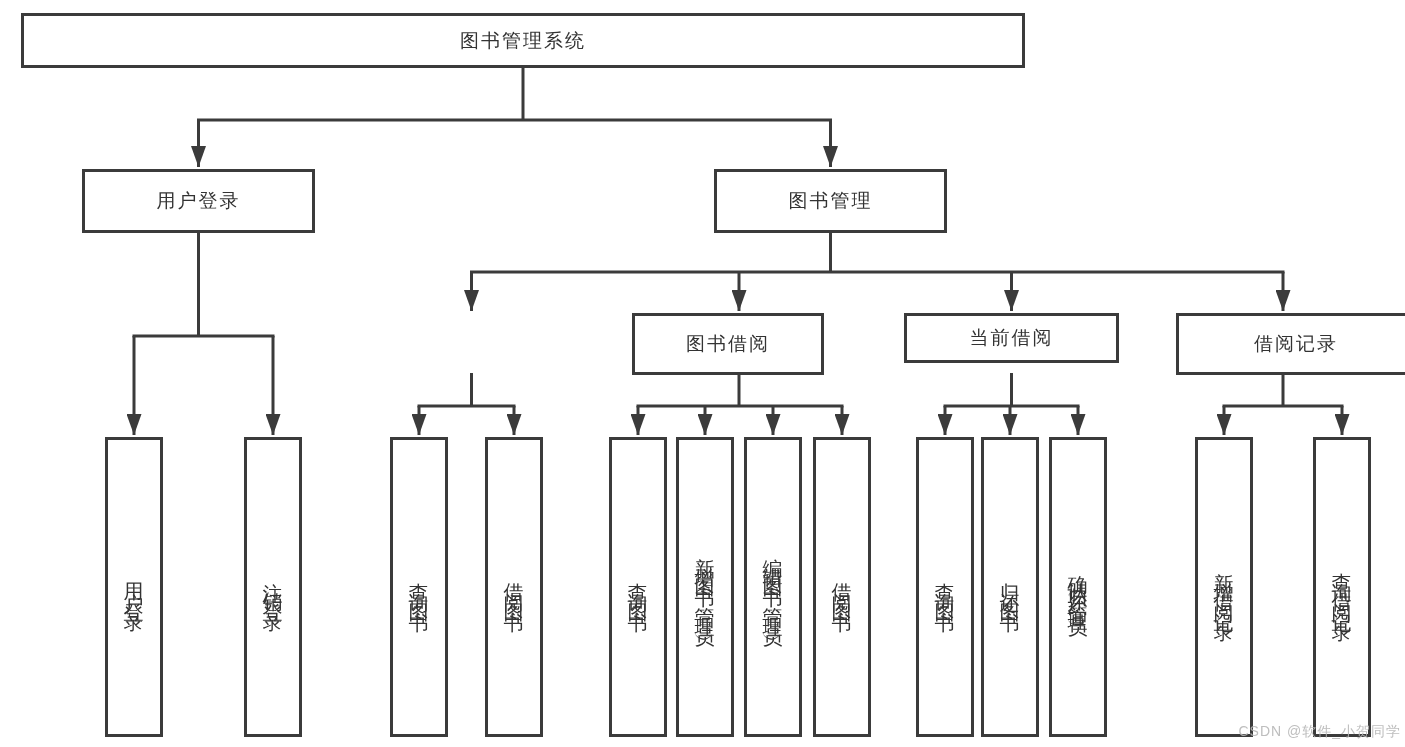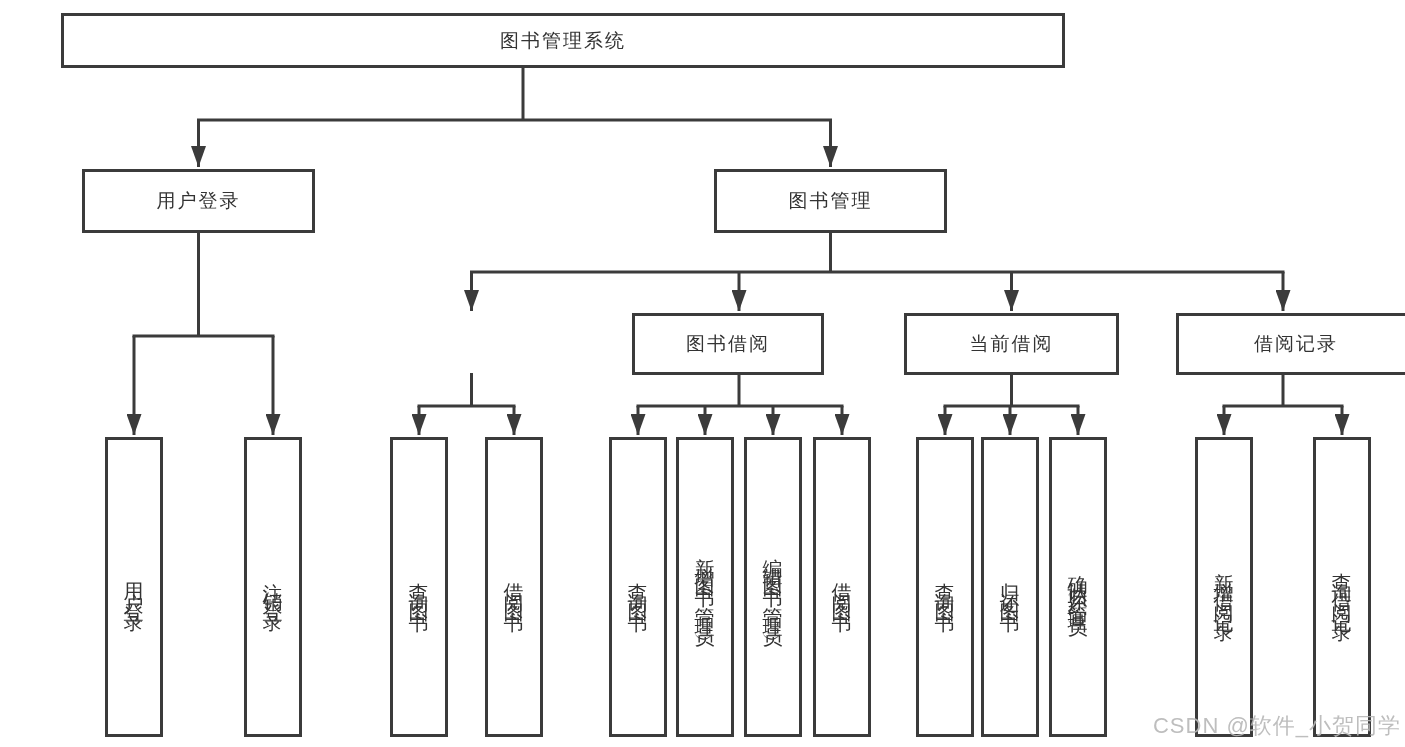--- a/index.html
+++ b/index.html
@@ -40,21 +40,21 @@
     writing-mode:vertical-rl;
     text-orientation:mixed;
     font-size:20px;
     letter-spacing:10px;
     line-height:1.1;
   }
   .watermark{
     position:absolute;
     right:4px;bottom:6px;
     z-index:3;
-    font-size:22px;
+    font-size:14px;
     color:var(--wm);
     opacity:.9;
     letter-spacing:1px;
     white-space:nowrap;
   }
 </style>
 </head>
 <body>
 
 <div class="stage">
@@ -100,35 +100,35 @@
     <line x1="945" y1="406" x2="945" y2="435" marker-end="url(#arrowhead)"></line>
     <line x1="1010" y1="406" x2="1010" y2="435" marker-end="url(#arrowhead)"></line>
     <line x1="1078" y1="406" x2="1078" y2="435" marker-end="url(#arrowhead)"></line>
 
     <line x1="1283" y1="373" x2="1283" y2="406"></line>
     <line class="hline" x1="1224" y1="406" x2="1342" y2="406"></line>
     <line x1="1224" y1="406" x2="1224" y2="435" marker-end="url(#arrowhead)"></line>
     <line x1="1342" y1="406" x2="1342" y2="435" marker-end="url(#arrowhead)"></line>
   </svg>
 
-  <div class="box" style="left:21px;top:13px;width:1004px;height:55px;margin-left:40px;">
+  <div class="box" style="left:21px;top:13px;width:1004px;height:55px;">
     <span class="lbl">图书管理系统</span>
   </div>
 
   <div class="box" style="left:82px;top:169px;width:233px;height:64px;">
     <span class="lbl">用户登录</span>
   </div>
   <div class="box" style="left:714px;top:169px;width:233px;height:64px;">
     <span class="lbl">图书管理</span>
   </div>
 
   <div class="box" style="left:632px;top:313px;width:192px;height:62px;">
     <span class="lbl">图书借阅</span>
   </div>
-  <div class="box" style="left:904px;top:313px;width:215px;height:62px;">
+  <div class="box" style="left:904px;top:313px;width:215px;height:50px;">
     <span class="lbl">当前借阅</span>
   </div>
   <div class="box" style="left:1176px;top:313px;width:240px;height:62px;">
     <span class="lbl">借阅记录</span>
   </div>
 
   <div class="box leaf" style="left:105px;top:437px;width:58px;height:300px;">
     <span class="lbl">用户登录</span>
   </div>
   <div class="box leaf" style="left:244px;top:437px;width:58px;height:300px;">

